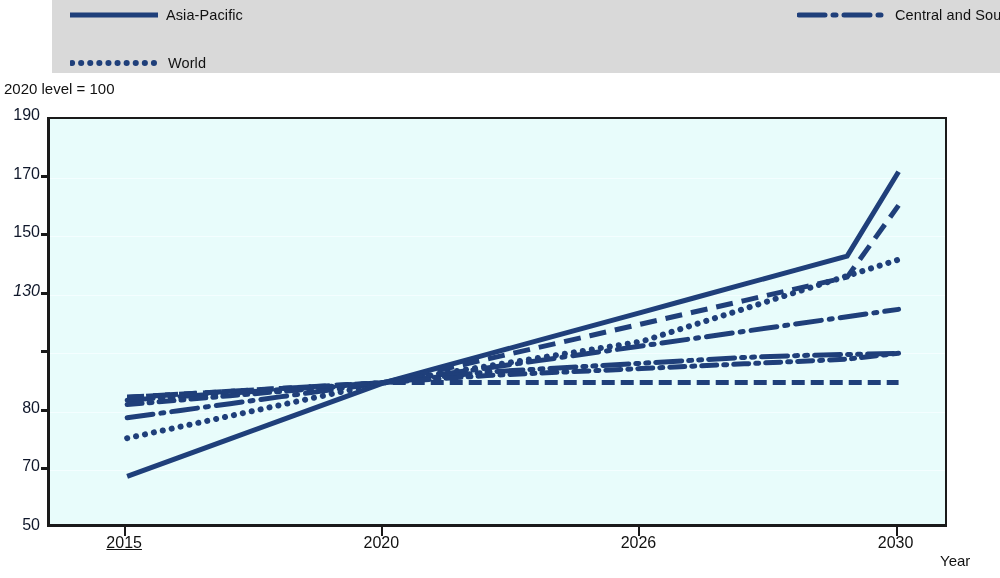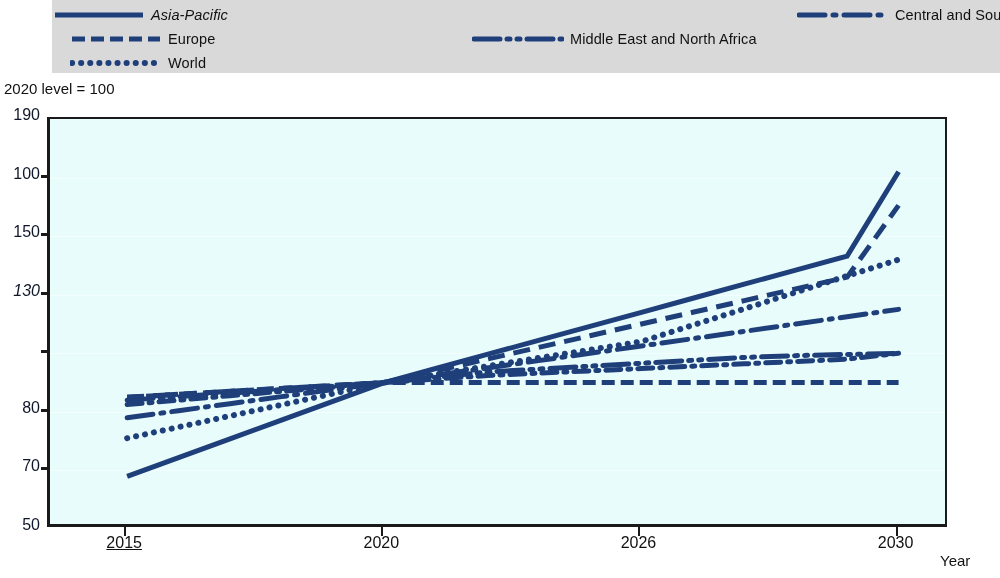--- a/index.html
+++ b/index.html
@@ -28,70 +28,54 @@
   .xtick-label{position:absolute;top:534px;font-size:16px;color:#111;text-align:center;width:70px;}
   svg.lines{position:absolute;left:0;top:0;overflow:visible;}
 </style>
 </head>
 <body>
 
 <div class="wrap">
 
   <div class="legend">
     <div class="legend-grid" id="legend-grid">
-        <div class="leg-item" style="left: 1px; top: 2px; font-style: italic;">
+        <div class="leg-item" style="left: 16px; top: 2px;">
           <div class="leg-sample">
             <svg width="92" height="14">
               <line x1="2" y1="7" x2="90" y2="7" stroke="#1f3f7a" stroke-width="5" stroke-linecap="butt"></line>
             </svg>
           </div>
           <span class="leg-label">Asia-Pacific</span>
         </div>
         <div class="leg-item" style="left: 745px; top: 2px;">
           <div class="leg-sample">
             <svg width="92" height="14">
               <line x1="2" y1="7" x2="90" y2="7" stroke="#1f3f7a" stroke-width="5" stroke-dasharray="26,8,3,8" stroke-linecap="round"></line>
             </svg>
           </div>
           <span class="leg-label">Central and South America</span>
-        </div>
-        <div class="leg-item" style="left: 18px; top: 26px;">
-          <div class="leg-sample">
-            <svg width="92" height="14">
-              <line x1="2" y1="7" x2="90" y2="7" stroke="#1f3f7a" stroke-width="5" stroke-dasharray="13,6" stroke-linecap="butt"></line>
-            </svg>
-          </div>
-          <span class="leg-label">Europe</span>
-        </div>
-        <div class="leg-item" style="left: 420px; top: 26px;">
-          <div class="leg-sample">
-            <svg width="92" height="14">
-              <line x1="2" y1="7" x2="90" y2="7" stroke="#1f3f7a" stroke-width="5" stroke-dasharray="26,7,3,7,3,7" stroke-linecap="round"></line>
-            </svg>
-          </div>
-          <span class="leg-label">Middle East and North Africa</span>
         </div>
         <div class="leg-item" style="left: 18px; top: 50px;">
           <div class="leg-sample">
             <svg width="92" height="14">
               <line x1="2" y1="7" x2="90" y2="7" stroke="#1f3f7a" stroke-width="6" stroke-dasharray="0.1,9" stroke-linecap="round"></line>
             </svg>
           </div>
           <span class="leg-label">World</span>
         </div>
       </div>
   </div>
 
   <div class="ytitle">2020 level = 100</div>
 
   <div class="xtitle">Year</div>
 
   <div id="yticks">
       <div class="ytick-label" style="left: 0px; top: 106px;">190</div>
-      <div class="ytick-label" style="left: 0px; top: 164.571px;">100</div>
+      <div class="ytick-label" style="left: 0px; top: 164.571px;">170</div>
       <div class="ytick-mark" style="top: 174.571px;"></div>
       <div class="ytick-label" style="left: 0px; top: 223.143px;">150</div>
       <div class="ytick-mark" style="top: 233.143px;"></div>
       <div class="ytick-label" style="left: 0px; top: 281.714px; font-style: italic;">130</div>
       <div class="ytick-mark" style="top: 291.714px;"></div>
       <div class="ytick-label" style="left: 0px; top: 340.286px; margin-left: 40px;">110</div>
       <div class="ytick-mark" style="top: 350.286px;"></div>
       <div class="ytick-label" style="left: 0px; top: 398.857px;">80</div>
       <div class="ytick-mark" style="top: 408.857px;"></div>
       <div class="ytick-label" style="left: 0px; top: 457.429px;">70</div>

